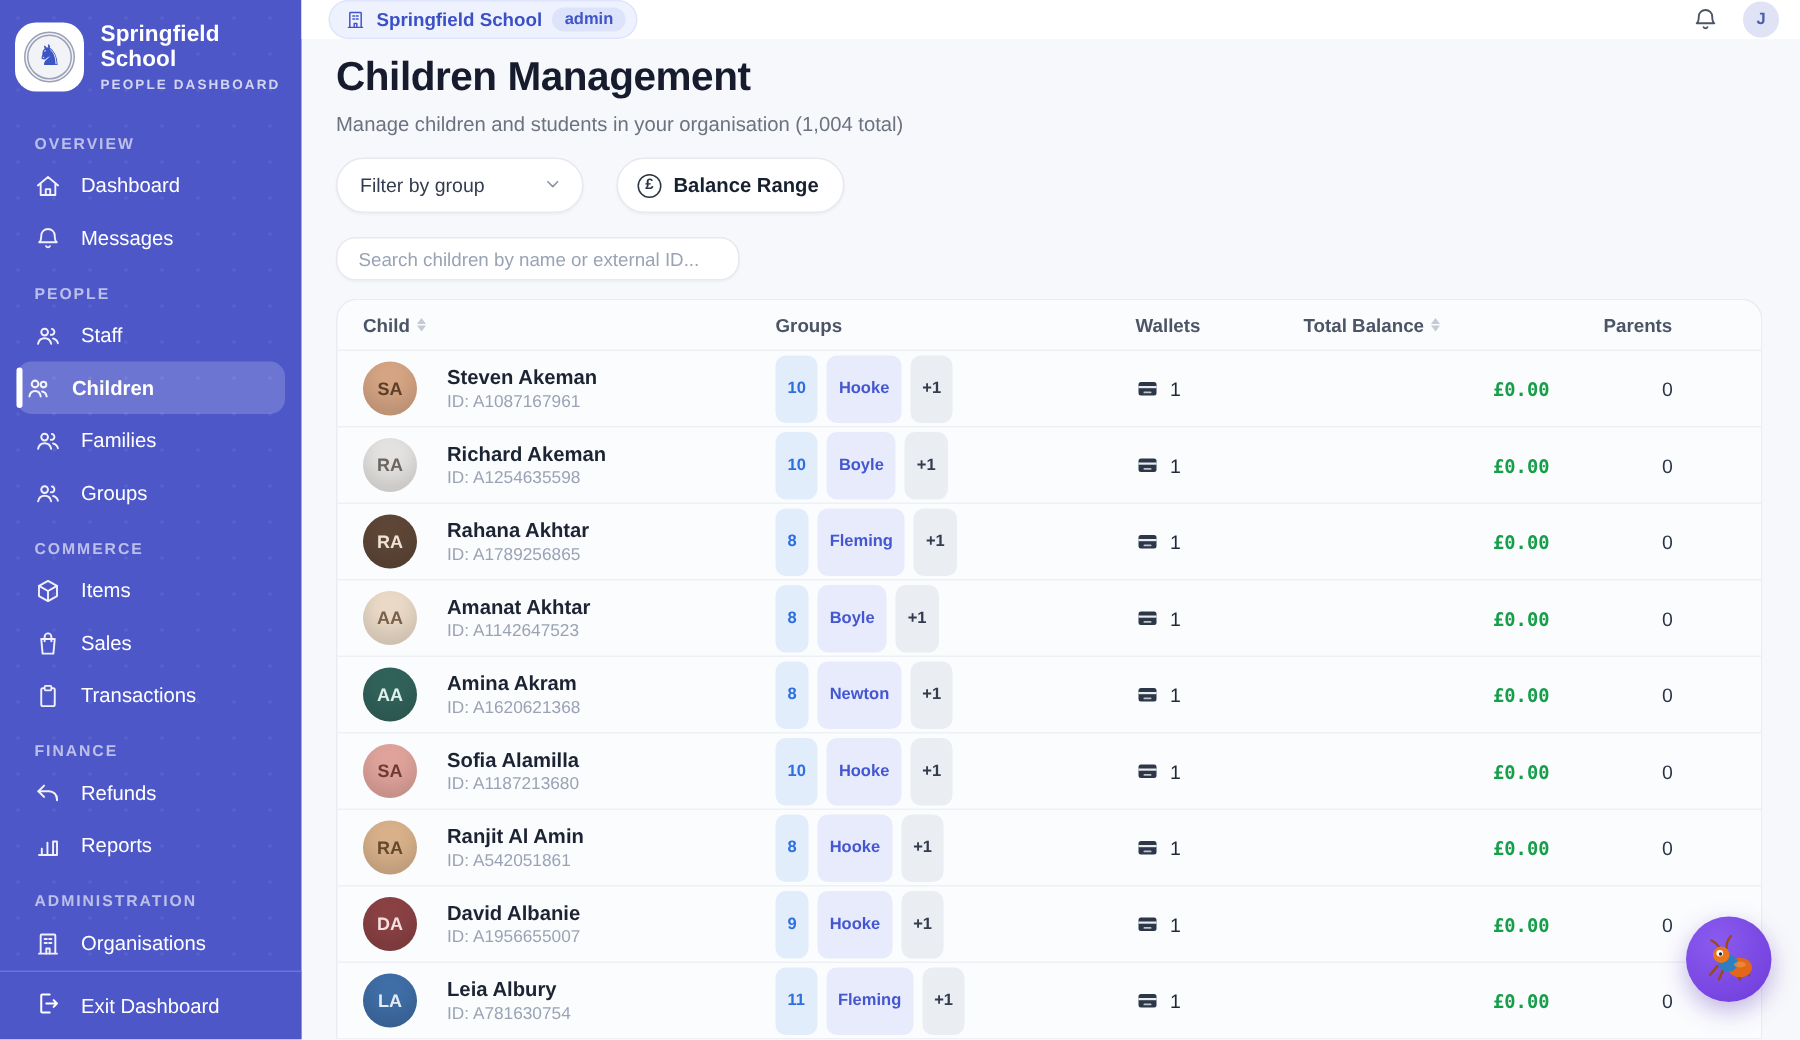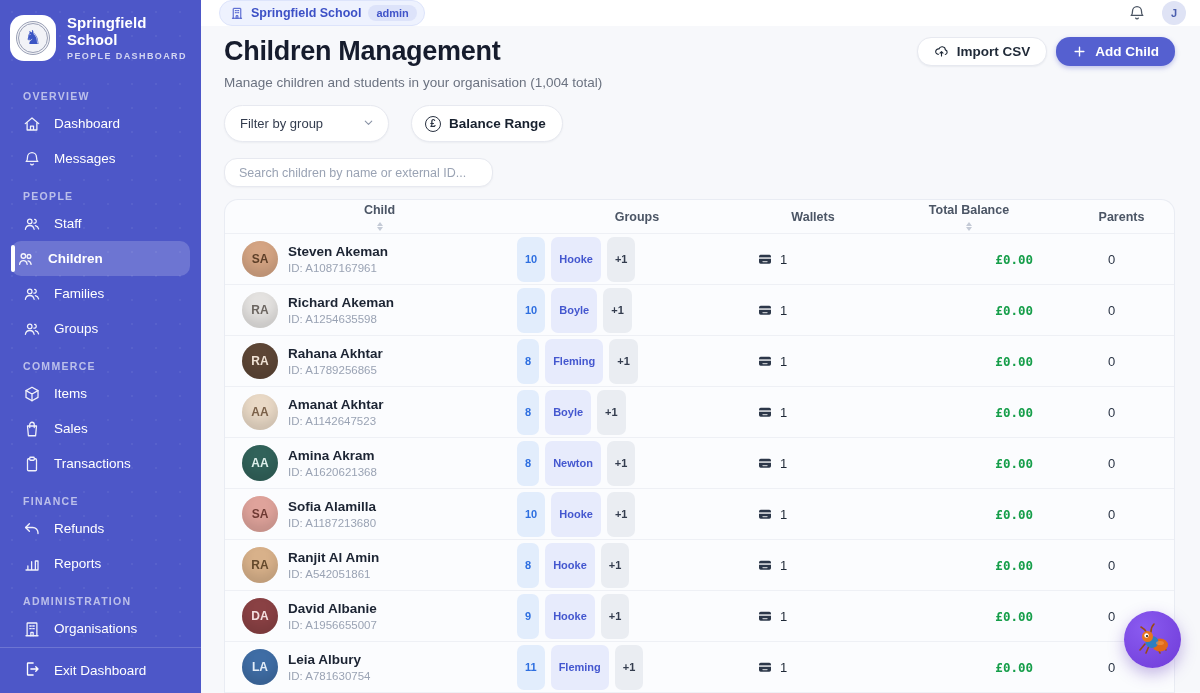--- a/index.html
+++ b/index.html
@@ -56,28 +56,28 @@
   .cur-icon { width:16px; height:16px; border-radius:50%; border:1.4px solid #2a3342; color:#2a3342; font-size:10px; font-weight:bold; display:flex; align-items:center; justify-content:center; }
 
   .search-wrap { margin-top:16px; }
   .search-input { width:269px; height:29px; border-radius:13px; border:1px solid #e7e9f0; background:#fff; padding:0 14px; font-size:12.5px; color:#333; outline:none; box-shadow:0 1px 2px rgba(20,30,60,.04); font-family:inherit; }
   .search-input::placeholder { color:#9aa3b4; }
 
   
   .table-card { margin-top:12px; background:#fbfcfe; border:1px solid #e9ecf3; border-bottom:none; border-radius:14px 14px 0 0; overflow:hidden; }
   .trow, .thead { display:grid; grid-template-columns:292px 240px 112px 200px 1fr; align-items:center; }
   .thead { height:34px; border-bottom:1px solid #eef0f5; }
-  .th { font-size:12.5px; font-weight:bold; color:#4b5565; display:flex; align-items:center; gap:5px;flex-direction:column; }
+  .th { font-size:12.5px; font-weight:bold; color:#4b5565; display:flex; align-items:center; gap:5px; }
   .th:first-child { padding-left:17px; }
   .sort-ic { display:flex; flex-direction:column; gap:1px; }
   .sort-ic i { width:0; height:0; border-left:3.5px solid transparent; border-right:3.5px solid transparent; display:block; }
   .sort-ic .up { border-bottom:4px solid #c4cad6; }
   .sort-ic .dn { border-top:4px solid #c4cad6; }
   .trow { height:51px; border-bottom:1px solid #eef0f5; background:transparent; cursor:pointer; }
-  .child-cell { display:flex; align-items:center; gap:10px; padding-left:17px; }
+  .child-cell { display:flex; align-items:center; gap:20px; padding-left:17px; }
   .avatar { width:36px; height:36px; border-radius:50%; display:flex; align-items:center; justify-content:center; font-size:12px; font-weight:bold; flex:none; box-shadow:inset 0 -8px 12px rgba(0,0,0,.12); }
   .cname { font-size:13.5px; font-weight:bold; color:#1c2433; }
   .cid { font-size:11.5px; color:#9aa3b4; margin-top:3px; }
   .groups-cell { display:flex; align-items:center; gap:6px; }
   .badge { font-size:11px; font-weight:bold; border-radius:7px; padding:17px 8px; line-height:1; }
   .badge.count { background:#e2edfc; color:#2e6fe0; }
   .badge.group { background:#e7ebfc; color:#4457cf; }
   .badge.extra { background:#eaedf2; color:#333c4e; font-weight:600; }
   .wallets-cell { display:flex; align-items:center; gap:7px; font-size:13px; color:#1f2937; font-weight:500; }
   .wallets-cell svg { width:16px; height:16px; color:#2c3749; }
@@ -256,43 +256,20 @@
         <div class="user-avatar">J</div>
       </div>
     </div>
 
     <div class="content">
 
       <div class="page-header">
         <div>
           <div class="page-title">Children Management</div>
           <div class="page-subtitle">Manage children and students in your organisation (1,004 total)</div>
-        </div>
-        <div class="header-actions">
-          <button class="btn btn-secondary">
-            <span id="upload-icon">
-                <span style="display:flex;width:15px;height:15px">
-                  <svg viewBox="0 0 24 24" fill="none" stroke="currentColor" stroke-width="1.8" stroke-linecap="round" stroke-linejoin="round">
-                    <path d="M7 16.5a4.3 4.3 0 1 1 .9-8.5A5.3 5.3 0 0 1 18.2 9.4 3.8 3.8 0 0 1 18 16.8"></path>
-                    <path d="M12 12.5V19M9.6 14.6 12 12.2l2.4 2.4"></path>
-                  </svg>
-                </span>
-              </span>
-            <span>Import CSV</span>
-          </button>
-          <button class="btn btn-primary">
-            <span id="plus-icon">
-                <span style="display:flex;width:15px;height:15px">
-                  <svg viewBox="0 0 24 24" fill="none" stroke="currentColor" stroke-width="2.2" stroke-linecap="round">
-                    <path d="M12 5v14M5 12h14"></path>
-                  </svg>
-                </span>
-              </span>
-            <span>Add Child</span>
-          </button>
         </div>
       </div>
 
       <div class="filter-row">
         <div class="pill-control group-select">
           <span>Filter by group</span>
           <span id="chev-icon"><svg viewBox="0 0 24 24" fill="none" stroke="currentColor" stroke-width="2" stroke-linecap="round" stroke-linejoin="round">
                 <path d="M6 9.5l6 6 6-6"></path>
               </svg></span>
         </div>

